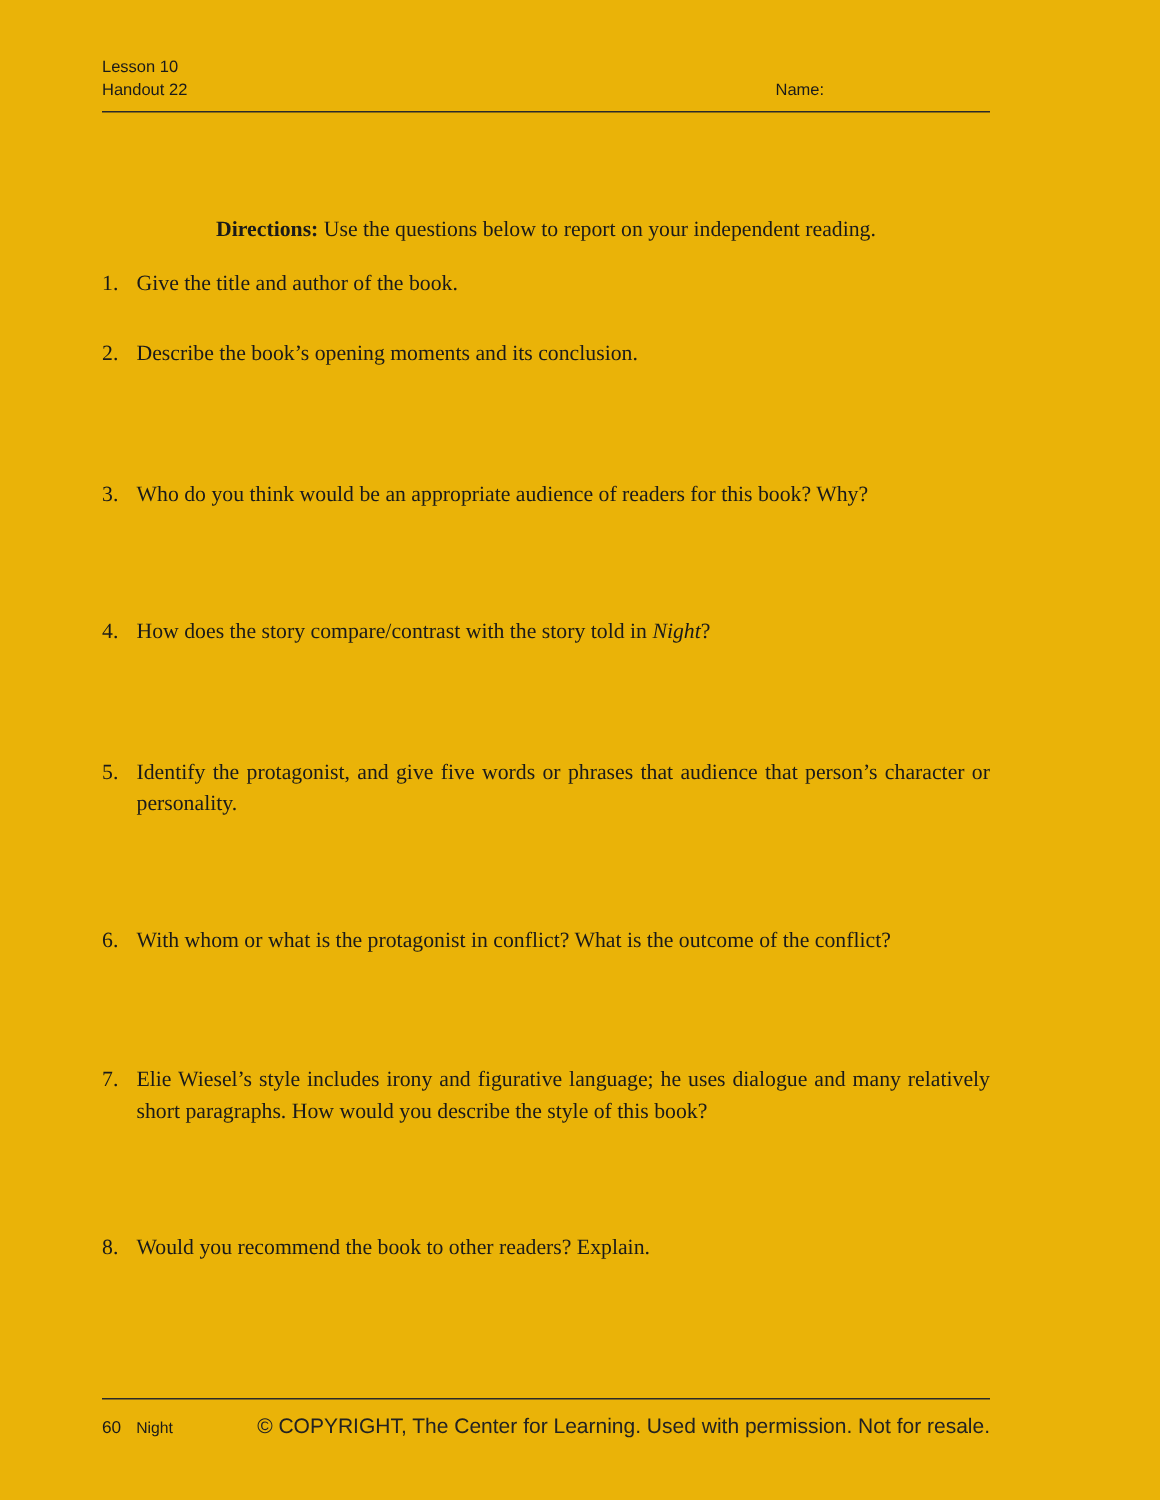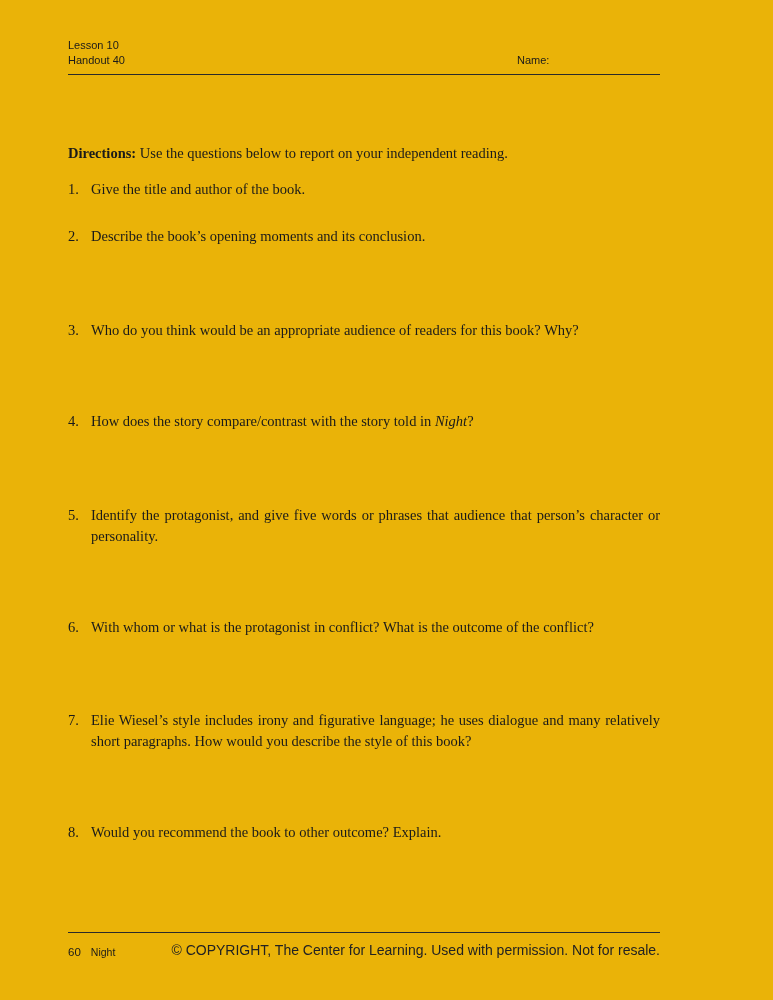--- a/index.html
+++ b/index.html
@@ -56,20 +56,21 @@
     font-weight: bold;
     font-size: 21px;
     line-height: 1.1;
     color: #000;
     letter-spacing: 0;
   }
   .directions {
     margin-top: 15px;
     font-size: 14.5px;
     line-height: 20px;
+    text-align: center;
   }
   .directions strong { font-weight: bold; }
 
   .questions { margin-top: 16px; }
   .question {
     display: flex;
     align-items: flex-start;
     font-size: 14.5px;
     line-height: 21px;
   }
@@ -123,21 +124,21 @@
     color: #222;
   }
 </style>
 </head>
 <body>
 
 <div class="page">
 
   <div class="page-header">
     <div>Lesson 10</div>
-    <div>Handout 40</div>
+    <div>Handout 22</div>
     <span class="header-name">Name:</span>
   </div>
   <hr class="header-rule">
 
   <div class="content">
 
     <p class="directions"><strong>Directions:</strong><span> Use the questions below to report on your independent reading.</span></p>
 
     <div class="questions">
 
@@ -171,21 +172,21 @@
         <span class="q-text">With whom or what is the protagonist in conflict? What is the outcome of the conflict?</span>
       </div>
 
       <div class="question q7">
         <span class="q-num">7.</span>
         <span class="q-text">Elie Wiesel’s style includes irony and figurative language; he uses dialogue and many relatively short paragraphs. How would you describe the style of this book?</span>
       </div>
 
       <div class="question q8">
         <span class="q-num">8.</span>
-        <span class="q-text">Would you recommend the book to other outcome? Explain.</span>
+        <span class="q-text">Would you recommend the book to other readers? Explain.</span>
       </div>
 
     </div>
   </div>
 
   <div class="page-footer">
     <hr class="footer-rule">
     <div class="footer-row">
       <div class="footer-left">
         <span class="page-num">60</span><span>Night</span>

